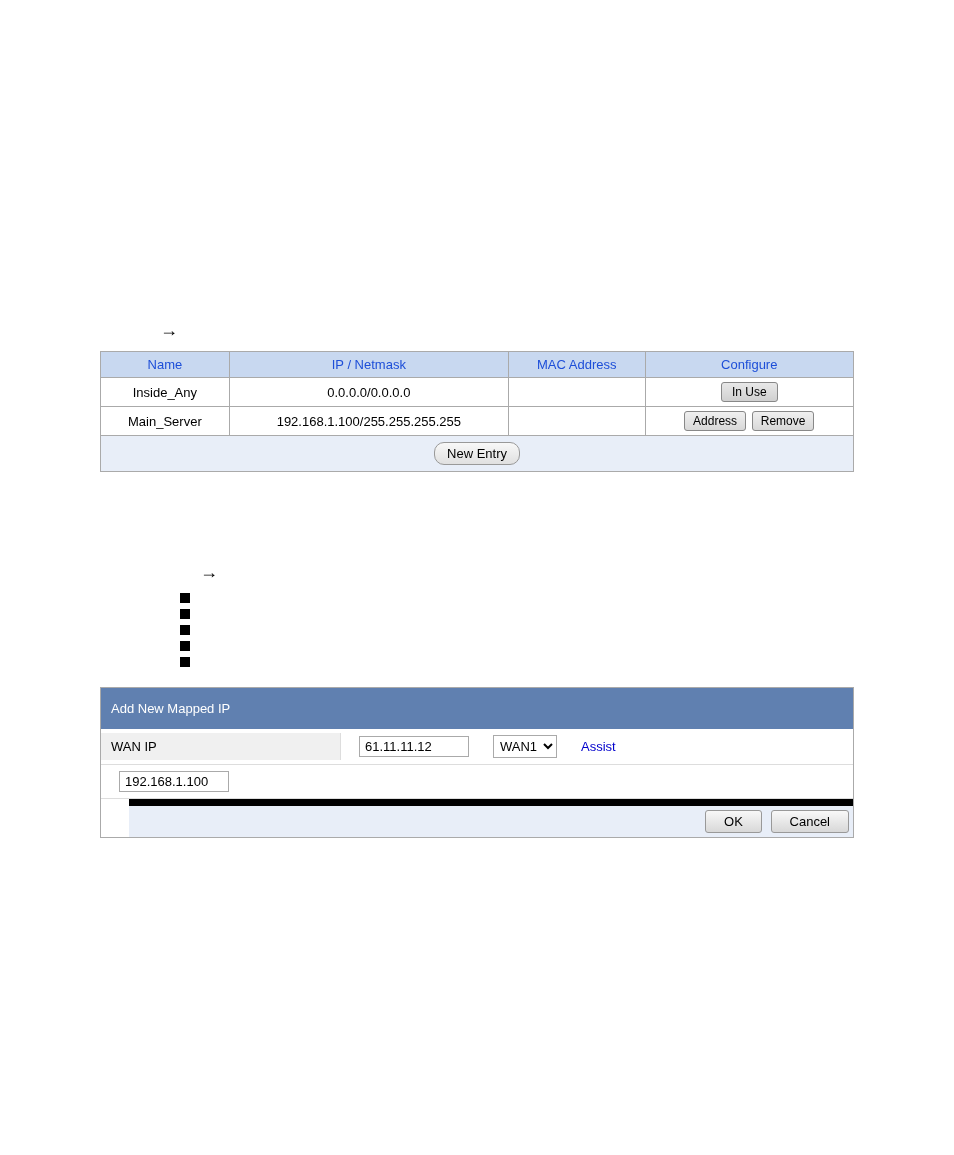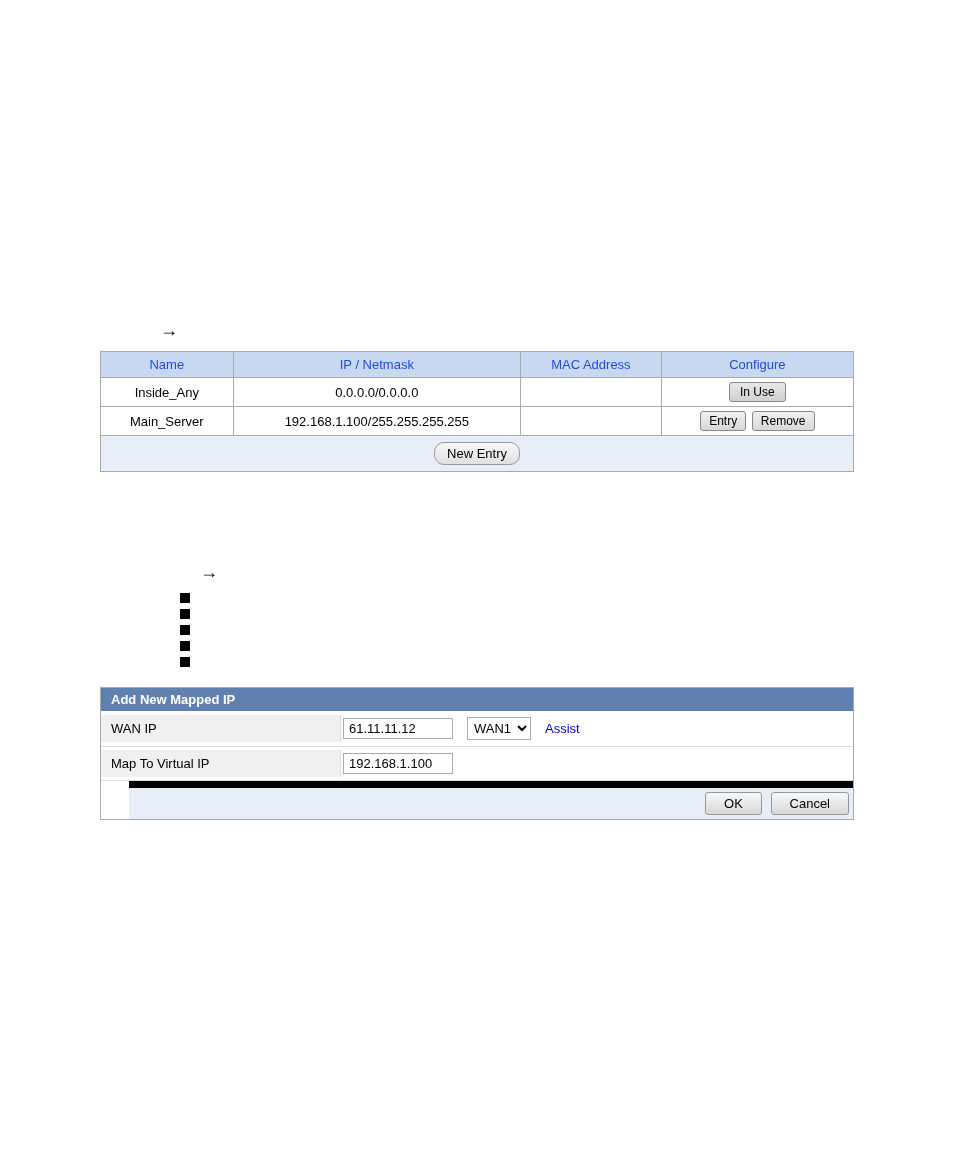--- a/index.html
+++ b/index.html
@@ -120,23 +120,23 @@
 
     
     .form-section {
       margin: 10px 60px 20px 60px;
       border: 1px solid #aaa;
     }
 
     .form-title {
       background: #6080b0;
       color: #fff;
-      padding: 4px 10px;
-      font-size: 13px;
-      font-weight: bold;
+      padding: 13px 10px;
+      font-size: 13px;
+      font-weight: normal;
     }
 
     .form-row {
       display: flex;
       align-items: center;
       border-bottom: 1px solid #ddd;
       background: #fff;
     }
 
     .form-row:last-child {
@@ -146,24 +146,24 @@
     .form-label {
       width: 240px;
       padding: 6px 10px;
       font-size: 13px;
       color: #000;
       border-right: 1px solid #ddd;
       background: #f0f0f0;
     }
 
     .form-controls {
-      padding: 6px 2px;
+      padding: 6px 18px;
       display: flex;
       align-items: center;
-      gap: 14px;
+      gap: 24px;
     }
 
     .form-input {
       border: 1px solid #aaa;
       padding: 2px 5px;
       font-size: 13px;
       width: 110px;
     }
 
     .form-select {
@@ -226,21 +226,21 @@
           <td>
             <button class="btn-inuse">In Use</button>
           </td>
         </tr>
 
         <tr>
           <td>Main_Server</td>
           <td>192.168.1.100/255.255.255.255</td>
           <td></td>
           <td>
-            <button class="btn-modify">Entry</button>
+            <button class="btn-modify">Address</button>
             <button class="btn-remove">Remove</button>
           </td>
         </tr>
 
         <tr class="new-entry-row">
           <td colspan="4">
             <button class="btn-new-entry">New Entry</button>
           </td>
         </tr>
       </tbody>
@@ -278,21 +278,20 @@
         <input type="text" class="form-input" value="61.11.11.12" style="">
         <select class="form-select">
           <option>WAN1</option>
           <option>WAN2</option>
         </select>
         <a class="link-assist">Assist</a>
       </div>
     </div>
 
     <div class="form-row">
-      <div class="form-label">Map To Virtual IP</div>
       <div class="form-controls">
         <input type="text" class="form-input" value="192.168.1.100" style="">
       </div>
     </div>
 
     <div class="form-buttons">
       <button class="btn-ok">OK</button>
       <button class="btn-cancel">Cancel</button>
     </div>
   </div>

